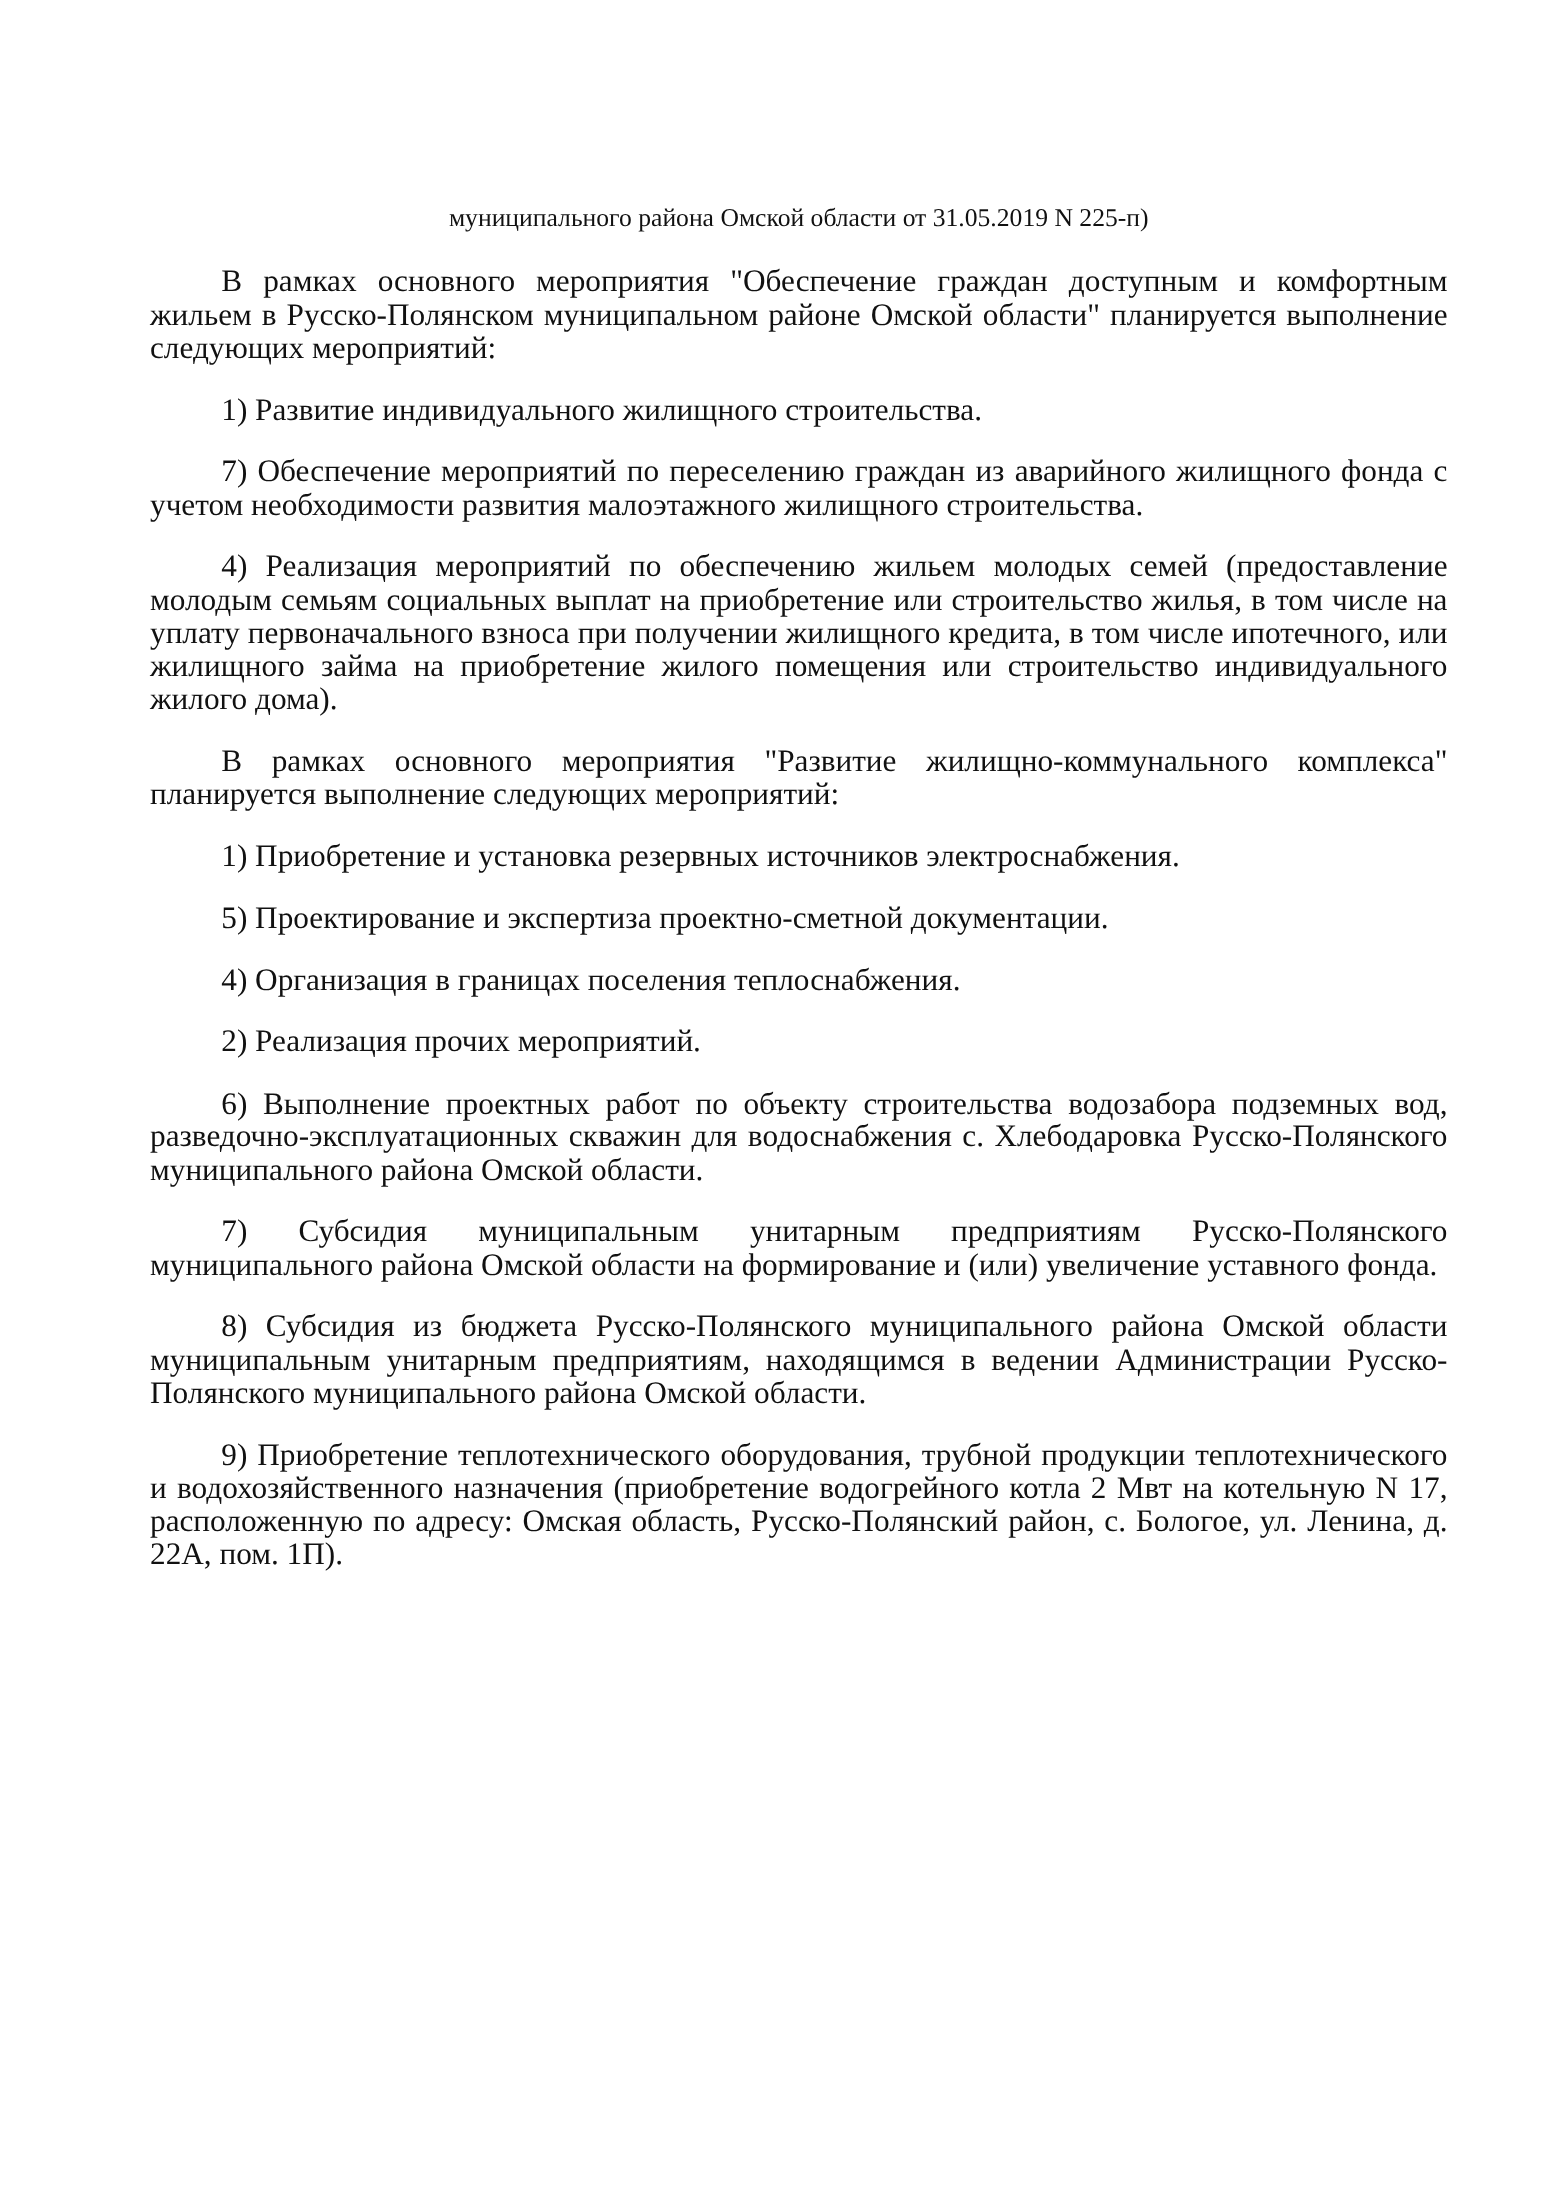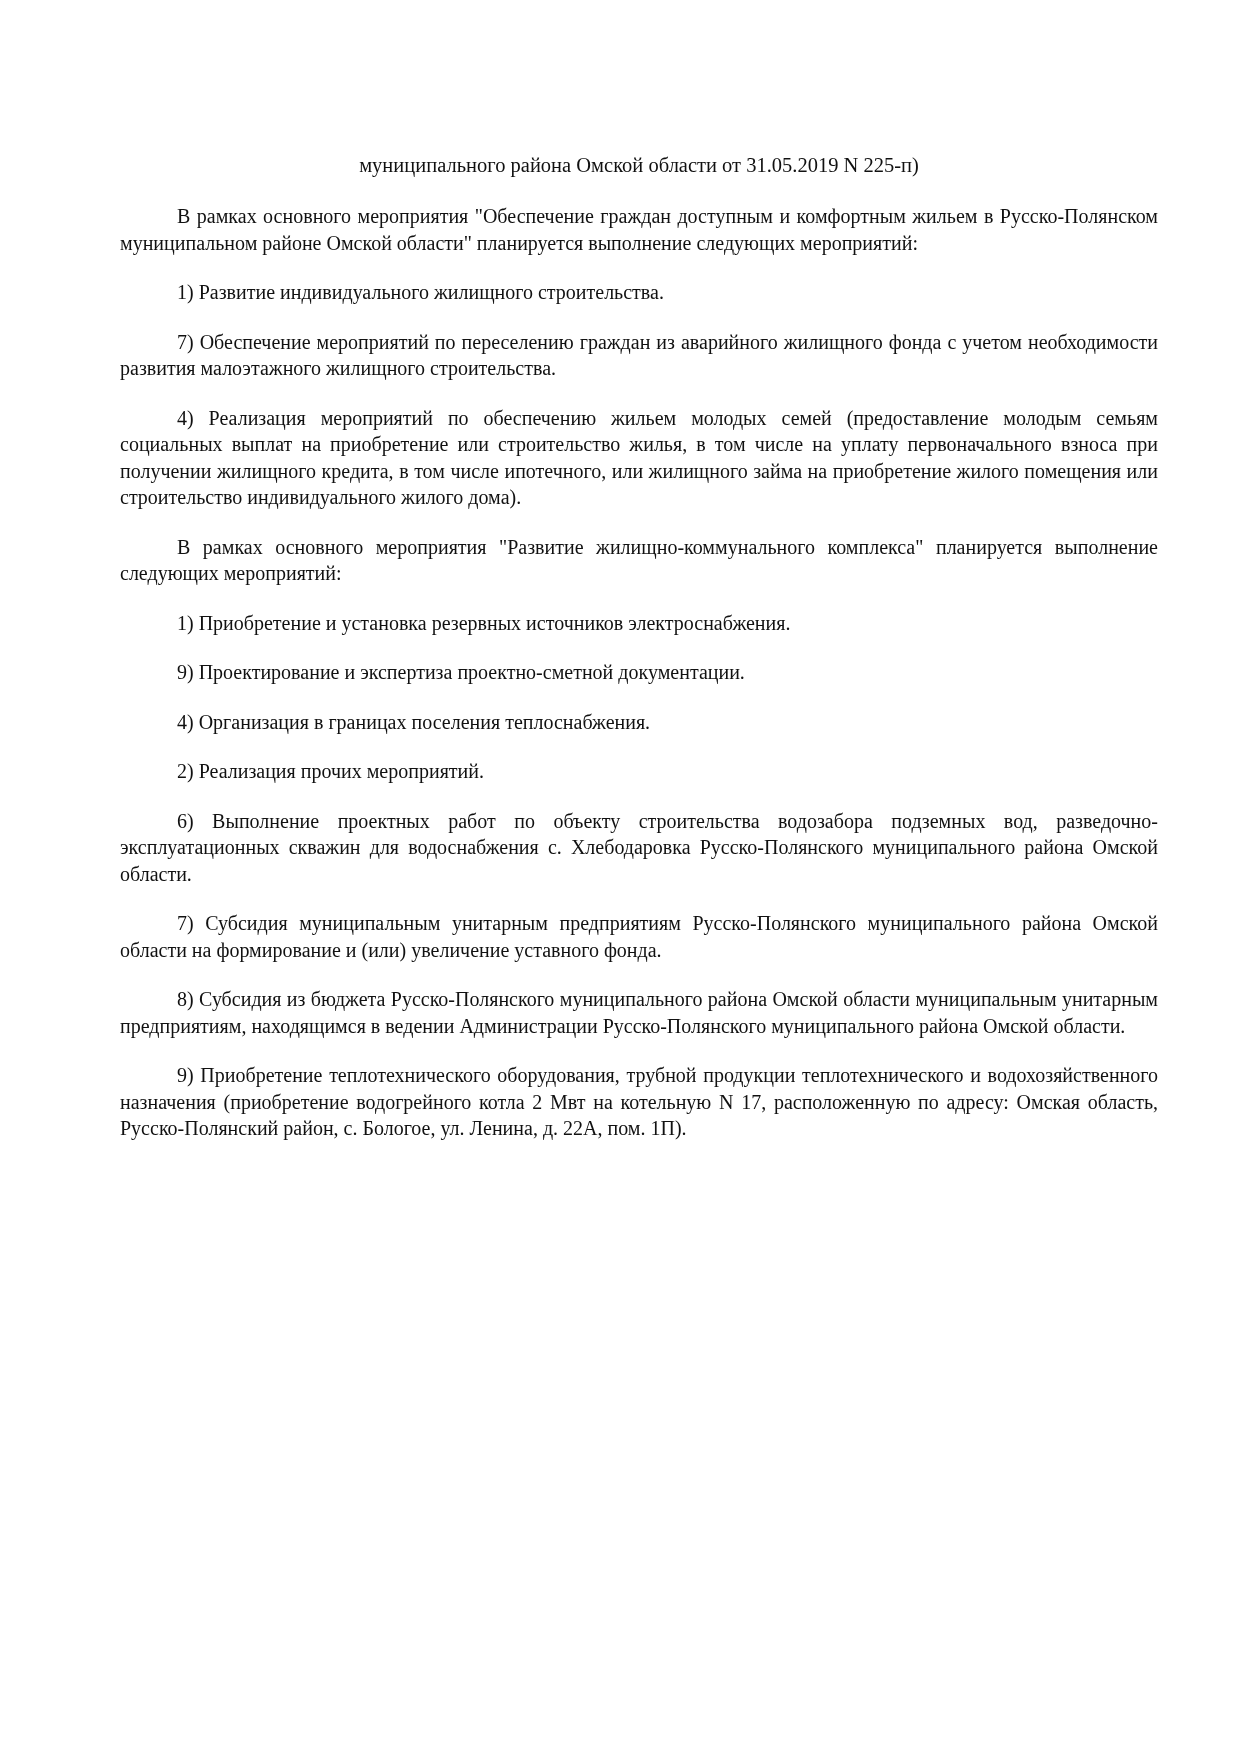--- a/index.html
+++ b/index.html
@@ -18,44 +18,44 @@
     .page {
       position: absolute;
       left: 120px;
       top: 152px;
       width: 1038px;
     }
     .header-line {
       text-align: center;
       font-size: 20.5px;
       line-height: 26px;
-      margin: 0 0 25px 0;
+      margin: 10px 0 25px 0;
     }
     .para {
-      font-size: 20px;
+      font-size: 25px;
       line-height: 26.5px;
       text-align: justify;
       text-indent: 57px;
       margin: 0 0 23px 0;
       font-family: Liberation Serif, serif;
     }
   </style>
 </head>
 <body>
 
 <div class="page">
   <p class="header-line">муниципального района Омской области от 31.05.2019 N 225-п)</p>
 
   <p class="para">В рамках основного мероприятия "Обеспечение граждан доступным и комфортным жильем в Русско-Полянском муниципальном районе Омской области" планируется выполнение следующих мероприятий:</p>
   <p class="para">1) Развитие индивидуального жилищного строительства.</p>
   <p class="para">7) Обеспечение мероприятий по переселению граждан из аварийного жилищного фонда с учетом необходимости развития малоэтажного жилищного строительства.</p>
   <p class="para">4) Реализация мероприятий по обеспечению жильем молодых семей (предоставление молодым семьям социальных выплат на приобретение или строительство жилья, в том числе на уплату первоначального взноса при получении жилищного кредита, в том числе ипотечного, или жилищного займа на приобретение жилого помещения или строительство индивидуального жилого дома).</p>
 
   <p class="para">В рамках основного мероприятия "Развитие жилищно-коммунального комплекса" планируется выполнение следующих мероприятий:</p>
   <p class="para">1) Приобретение и установка резервных источников электроснабжения.</p>
-  <p class="para">9) Проектирование и экспертиза проектно-сметной документации.</p>
+  <p class="para">5) Проектирование и экспертиза проектно-сметной документации.</p>
   <p class="para">4) Организация в границах поселения теплоснабжения.</p>
   <p class="para">2) Реализация прочих мероприятий.</p>
   <p class="para">6) Выполнение проектных работ по объекту строительства водозабора подземных вод, разведочно-эксплуатационных скважин для водоснабжения с. Хлебодаровка Русско-Полянского муниципального района Омской области.</p>
   <p class="para">7) Субсидия муниципальным унитарным предприятиям Русско-Полянского муниципального района Омской области на формирование и (или) увеличение уставного фонда.</p>
   <p class="para">8) Субсидия из бюджета Русско-Полянского муниципального района Омской области муниципальным унитарным предприятиям, находящимся в ведении Администрации Русско-Полянского муниципального района Омской области.</p>
   <p class="para">9) Приобретение теплотехнического оборудования, трубной продукции теплотехнического и водохозяйственного назначения (приобретение водогрейного котла 2 Мвт на котельную N 17, расположенную по адресу: Омская область, Русско-Полянский район, с. Бологое, ул. Ленина, д. 22А, пом. 1П).</p>
 </div>
 
 </body></html>

